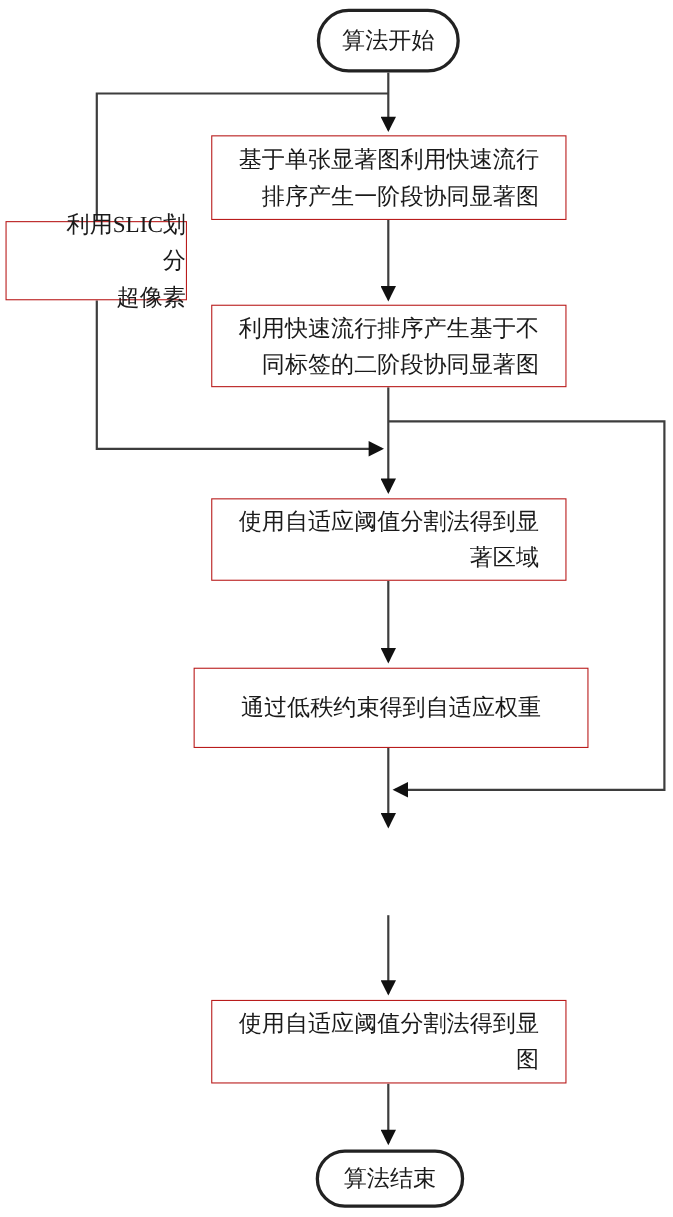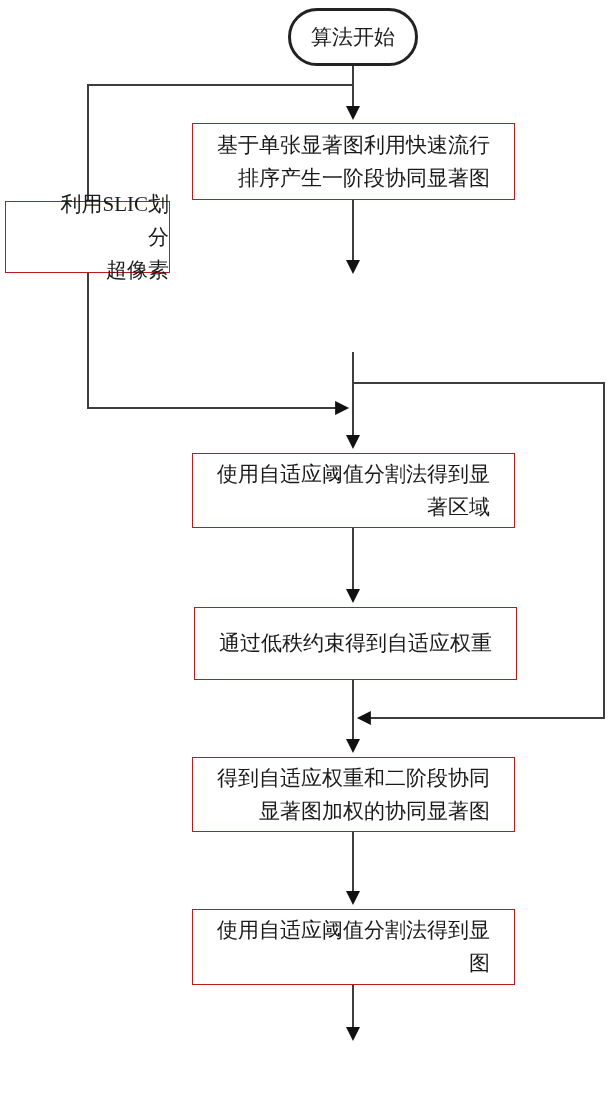--- a/index.html
+++ b/index.html
@@ -41,21 +41,21 @@
   }
   .terminal {
     border: 3px solid #222222;
     border-radius: 30px;
   }
   .n-start { left: 288px; top: 8px;    width: 130px; height: 58px; }
   .n-step1 { left: 192px; top: 123px;  width: 323px; height: 77px; }
   .n-slic  { left: 5px;   top: 201px;  width: 165px; height: 72px; padding-left: 40px; }
   .n-step2 { left: 192px; top: 277px;  width: 323px; height: 75px; }
   .n-step3 { left: 192px; top: 453px;  width: 323px; height: 75px; }
-  .n-step4 { left: 194px; top: 607px;  width: 323px; height: 73px; }
+  .n-step4 { left: 176px; top: 607px;  width: 359px; height: 73px; }
   .n-step5 { left: 192px; top: 757px;  width: 323px; height: 75px; }
   .n-step6 { left: 192px; top: 909px;  width: 323px; height: 76px; }
   .n-end   { left: 287px; top: 1045px; width: 135px; height: 53px; border-radius: 27px; }
   .connector {
     fill: none;
     stroke: #3d3d3d;
     stroke-width: 2;
   }
 </style>
 </head>
@@ -83,26 +83,27 @@
   </svg>
 
   <div class="node terminal n-start">算法开始</div>
 
   <div class="node process n-step1">基于单张显著图利用快速流行
 排序产生一阶段协同显著图</div>
 
   <div class="node process n-slic">利用SLIC划分
 超像素</div>
 
+  <div class="node process n-step2">利用快速流行排序产生基于不
+同标签的二阶段协同显著图</div>
 
   <div class="node process n-step3">使用自适应阈值分割法得到显
 著区域</div>
 
   <div class="node process n-step4">通过低秩约束得到自适应权重</div>
 
-  <div class="node process n-step5">得到自适应权重和二阶段协同
-显著图加权的协同显著图</div>
 
   <div class="node process n-step6">使用自适应阈值分割法得到显
 图</div>
 
+  <div class="node terminal n-end">算法结束</div>
 
 </div>
 
 </body></html>

